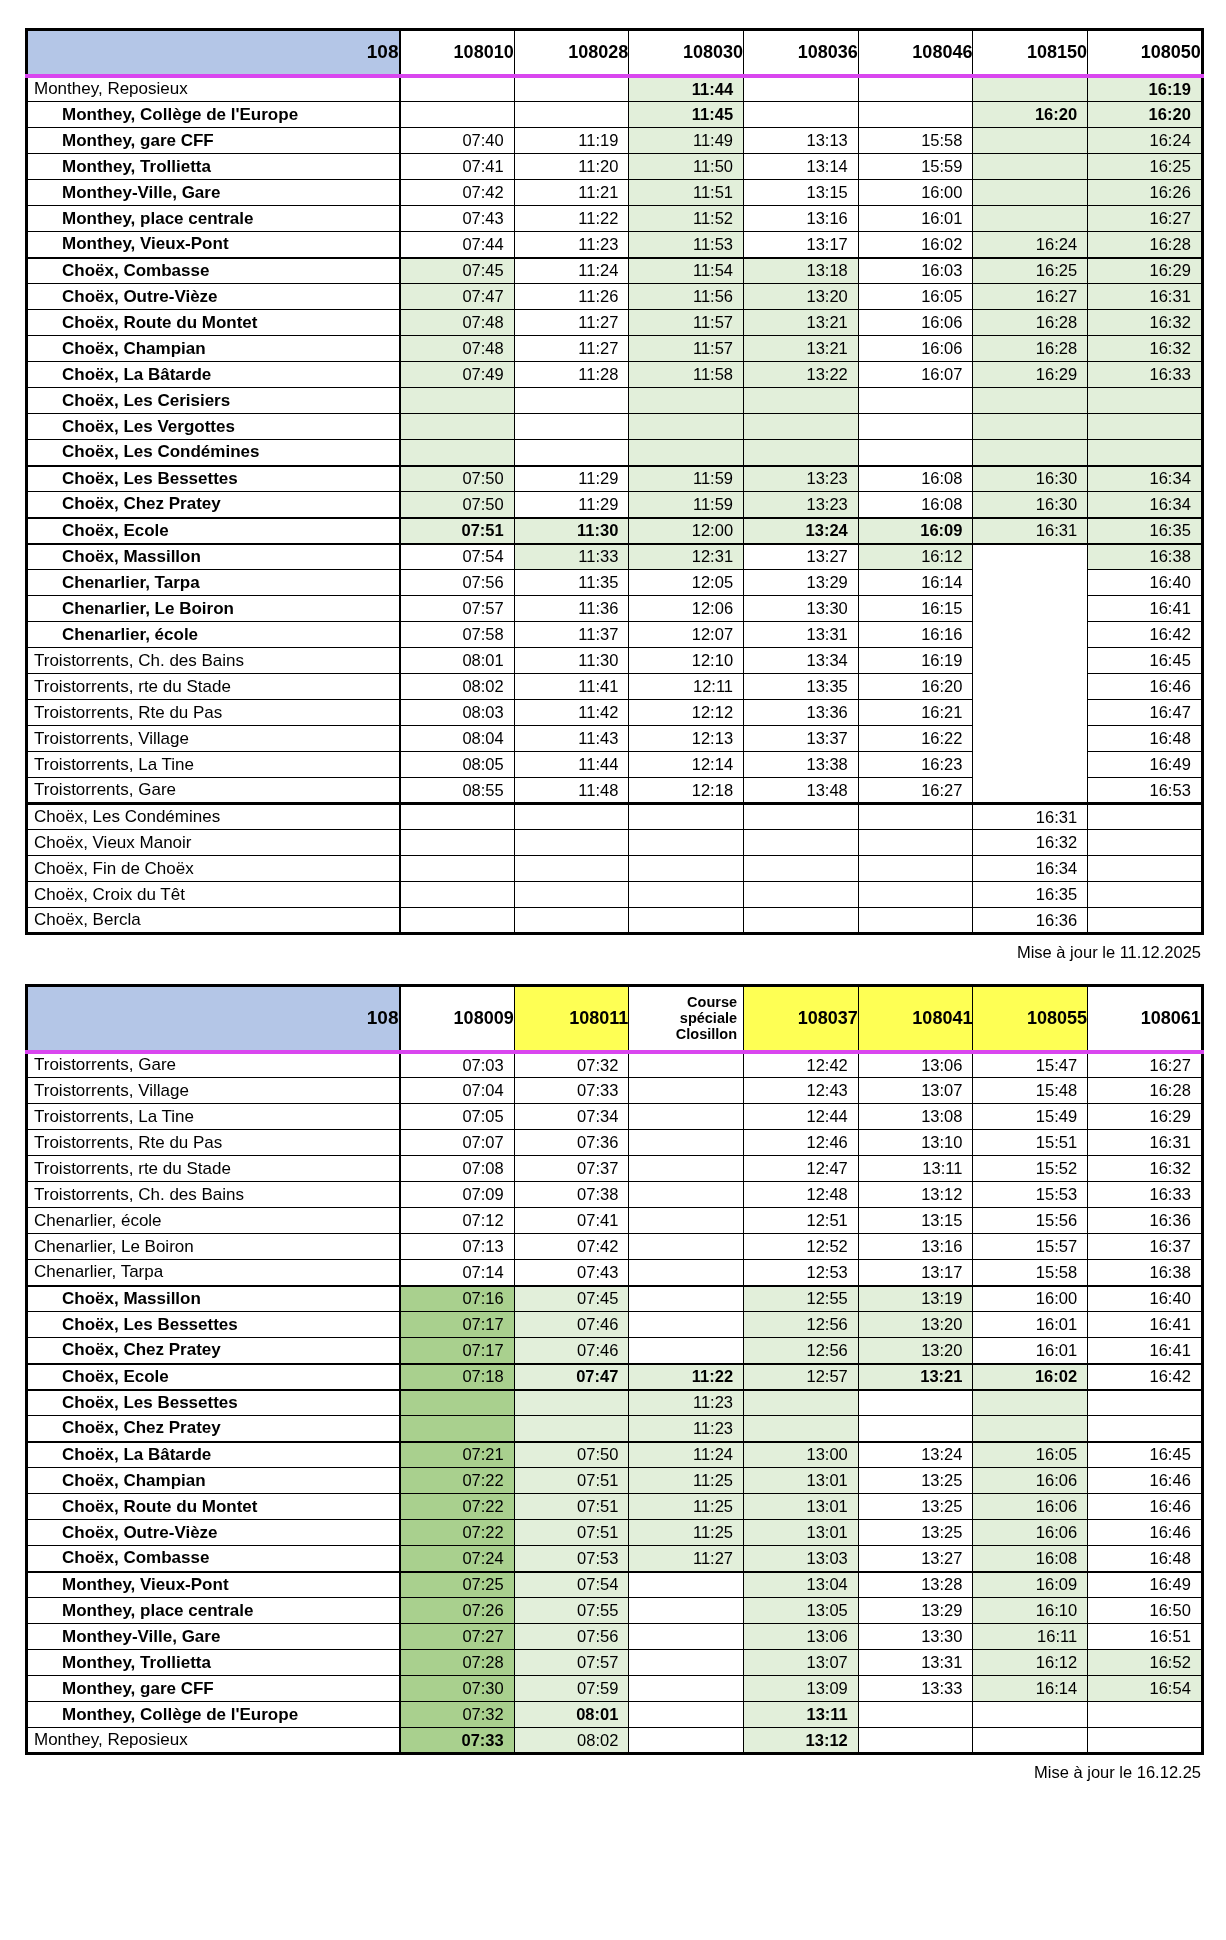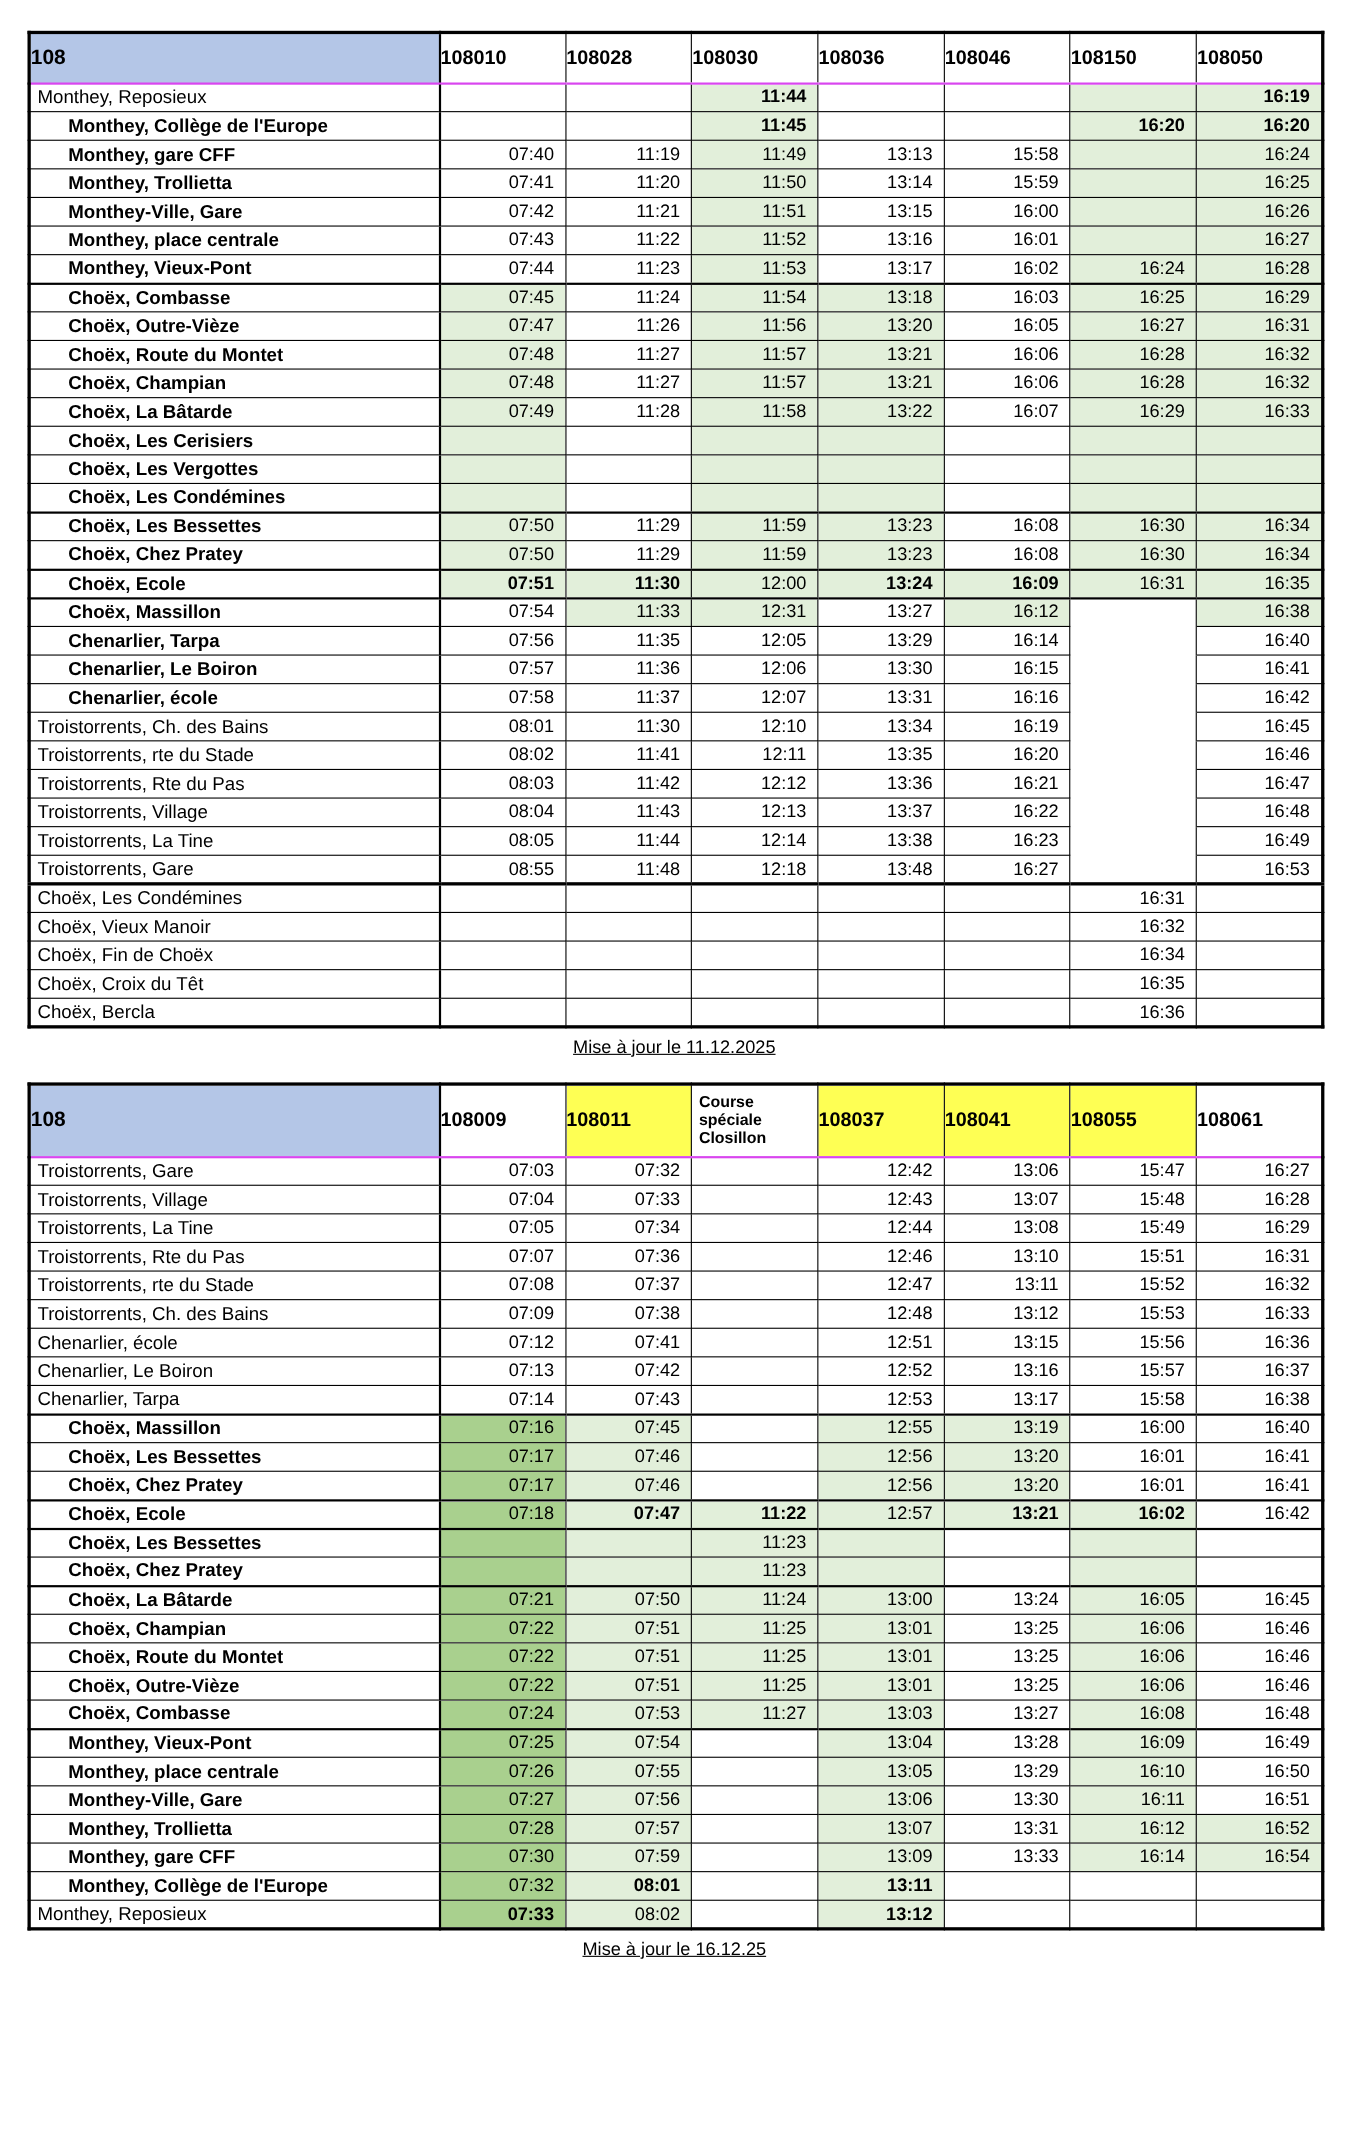--- a/index.html
+++ b/index.html
@@ -4,38 +4,38 @@
 <style>
   html,body{margin:0;padding:0;background:#fff;color:#000;
     font-family:"Liberation Sans","DejaVu Sans",sans-serif;}
   .page{width:1226px;box-sizing:border-box;padding:28px 24px 10px 25px;}
   table.tt{border-collapse:collapse;table-layout:fixed;width:1176px;
     border:3px solid #000;}
   .tt col.c-stop{width:373px;}
   .tt col.c-time{width:114.7px;}
   .tt th,.tt td{border:1px solid #000;overflow:hidden;white-space:nowrap;
     box-sizing:border-box;}
-  .tt thead th{border-bottom:2px solid #d946ef;text-align:left;vertical-align:middle;
+  .tt thead th{border-bottom:4px solid #d946ef;text-align:right;vertical-align:middle;
     font-size:18px;font-weight:bold;padding:0;background:#fff;}
   table.h1 thead th{height:46px;}
   table.h2 thead th{height:66px;}
   .tt thead th.route{background:#b4c6e7;font-size:19px;border-right:2px solid #000;}
   .tt thead th.ylw{background:#feff54;}
   .tt thead th.small{font-size:14.5px;line-height:1.12;white-space:normal;padding:0 6px;}
   .tt tbody th.stop{text-align:left;font-weight:normal;font-size:17px;
     padding:1px 4px 1px 6px;border-right:2px solid #000;height:26px;background:#fff;}
   .tt tbody th.stop.b{font-weight:bold;padding-left:34px;}
   .tt tbody td{text-align:right;font-size:16.5px;padding:1px 10px 1px 2px;height:26px;}
   .tt td.b{font-weight:bold;}
   .tt td.g{background:#e2efda;}
   .tt td.G{background:#a9d08e;}
   .tt td.nb{border-top-style:hidden;}
   .tt tr.sep-m th,.tt tr.sep-m td{border-top:2.5px solid #000;}
   .tt tr.sep-T th,.tt tr.sep-T td{border-top:3px solid #000;}
-  .caption{width:1176px;text-align:center;font-size:16.5px;margin:8px 0 22px 0;text-decoration:underline;}
+  .caption{width:1176px;text-align:right;font-size:16.5px;margin:8px 0 22px 0;}
 </style>
 </head>
 <body>
 
 <div class="page">
   <table class="tt h1" id="t1">
       <colgroup>
         <col class="c-stop">
         <col class="c-time">
         <col class="c-time">

